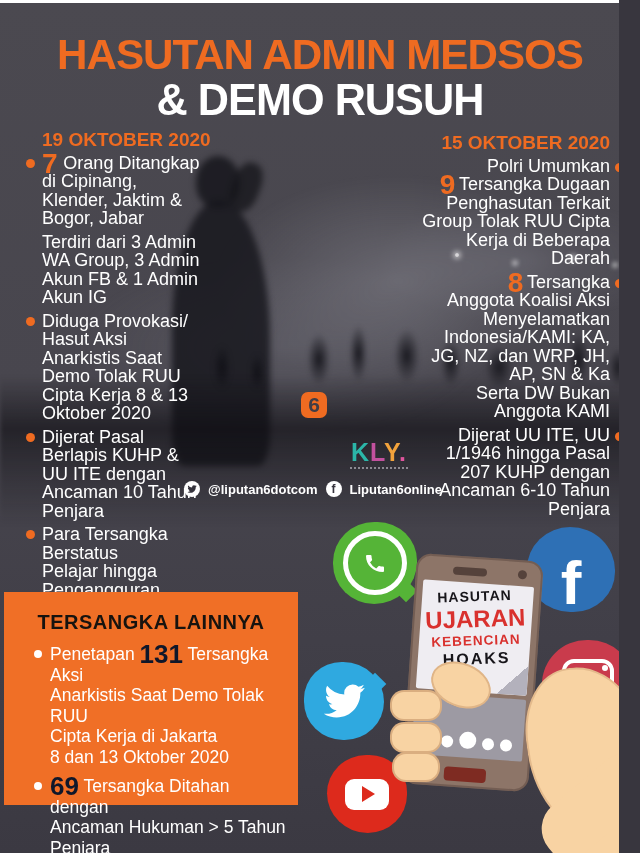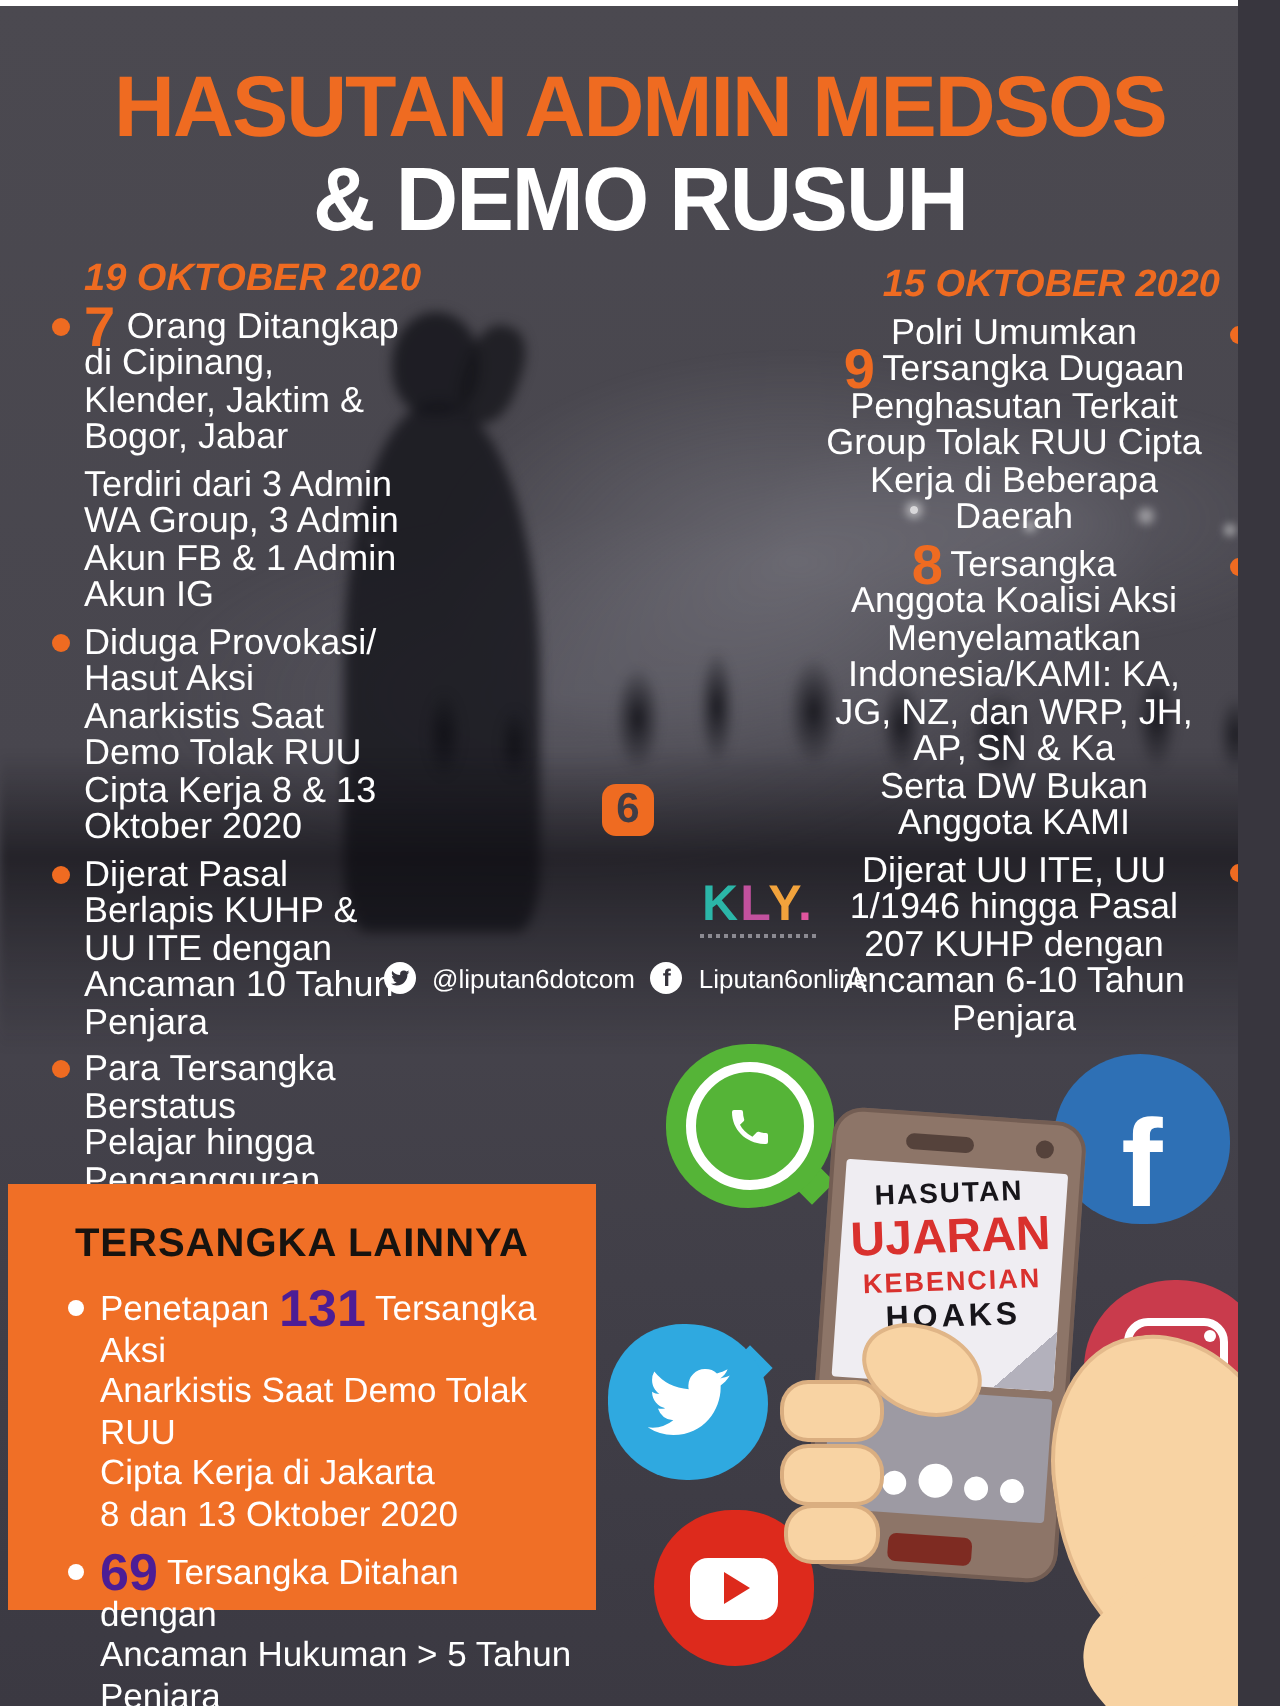--- a/index.html
+++ b/index.html
@@ -36,28 +36,28 @@
   .ground{position:absolute;left:0;top:248px;width:640px;height:150px;
     background:linear-gradient(180deg,transparent 0%, rgba(14,13,18,.6) 35%, rgba(14,13,18,.25) 70%, transparent 100%);filter:blur(2px);}
 
   
   .titles{position:absolute;left:0;top:30px;width:640px;text-align:center;z-index:2;}
   .t1{color:var(--accent);font-size:43px;font-weight:bold;letter-spacing:-1px;transform:scaleX(.98);}
   .t2{color:#fff;font-size:45px;font-weight:bold;margin-top:-5px;letter-spacing:-1px;transform:scaleX(.96);}
 
   
   .col{position:absolute;z-index:2;color:#fff;font-size:18px;line-height:18.5px;}
-  .col .date{color:var(--accent);font-weight:bold;font-size:19px;margin-bottom:4px;font-style:italic;}
+  .col .date{color:var(--accent);font-weight:bold;font-size:19px;margin-bottom:4px;}
   .left-col{left:20px;top:131px;width:220px;}
   .left-col .date{padding-left:22px;}
   .right-col{left:404px;top:134px;width:220px;text-align:right;}
   .right-col .date{padding-right:14px;}
   .item{position:relative;margin-bottom:5px;}
   .left-col .item{padding-left:22px;}
-  .right-col .item{padding-right:14px;text-align:center;}
+  .right-col .item{padding-right:14px;}
   .dot{position:absolute;width:9px;height:9px;border-radius:50%;background:var(--accent);}
   .left-col .dot{left:6px;top:5px;}
   .right-col .dot{right:0;top:6px;}
   .txt{white-space:pre-line;}
   .num{color:var(--accent);font-weight:bold;font-size:28px;line-height:14px;vertical-align:-4px;letter-spacing:-1px;}
 
   
   .mid{position:absolute;left:210px;top:392px;width:205px;z-index:2;color:#fff;}
   .brand-row{display:flex;justify-content:center;align-items:center;}
   .brand-word{color:var(--accent);font-size:26px;font-weight:bold;letter-spacing:1px;}
@@ -65,29 +65,29 @@
     align-items:center;justify-content:center;color:#403d46;font-size:21px;font-weight:bold;margin-left:3px;}
   .cred-row{display:flex;justify-content:flex-end;align-items:flex-start;gap:7px;margin-top:4px;}
   .cred-lines{text-align:right;font-size:11px;line-height:13.5px;color:#e9e8ec;}
   .cred-lines b{color:#fff;}
   .kly{width:72px;text-align:center;margin-top:18px;}
   .kly-letters{font-size:25px;font-weight:bold;letter-spacing:1px;line-height:24px;}
   .kly-tag{margin:3px auto 0;width:58px;height:0;border-top:2px dotted #8c8a92;}
   .handles{display:flex;justify-content:center;align-items:center;gap:8px;margin-top:12px;margin-left:-12px;width:230px;}
   .h-ic{width:16px;height:16px;border-radius:50%;background:#fff;display:inline-flex;align-items:center;justify-content:center;
         color:#35333c;font-weight:bold;font-size:12px;line-height:16px;flex:0 0 auto;}
-  .h-txt{font-size:13px;font-weight:normal;color:#fff;}
+  .h-txt{font-size:13px;font-weight:bold;color:#fff;}
 
   
   .obox{position:absolute;left:4px;top:592px;width:294px;height:213px;background:var(--box);z-index:3;}
   .obox-title{margin-top:19px;text-align:center;color:#17130f;font-size:20px;font-weight:bold;letter-spacing:.5px;}
   .obox-items{margin:10px 10px 0 30px;color:#fff;font-size:17.5px;line-height:20.5px;}
   .obox .item{padding-left:16px;margin-bottom:9px;}
   .obox .dot{background:#fff;width:8px;height:8px;left:0;top:6px;}
-  .numk{color:#4c1d95;font-weight:bold;font-size:26px;line-height:14px;vertical-align:-3px;}
+  .numk{color:#0f172a;font-weight:bold;font-size:26px;line-height:14px;vertical-align:-3px;}
 
   
   .illus{position:absolute;left:0;top:0;width:640px;height:853px;z-index:3;pointer-events:none;}
   .bub{position:absolute;display:flex;align-items:center;justify-content:center;}
   .bub::after{content:"";position:absolute;width:16px;height:16px;background:inherit;transform:rotate(45deg);z-index:-1;}
   .wa{left:333px;top:522px;width:84px;height:82px;background:var(--whatsapp);border-radius:50% 48% 52% 50%;}
   .wa::after{right:3px;bottom:5px;}
   .wa-ring{width:54px;height:54px;border:5px solid #fff;border-radius:50%;display:flex;align-items:center;justify-content:center;}
   .fb{left:527px;top:527px;width:88px;height:85px;background:var(--facebook);border-radius:50% 52% 48% 50%;overflow:hidden;}
   .fb::after{left:5px;bottom:3px;}

